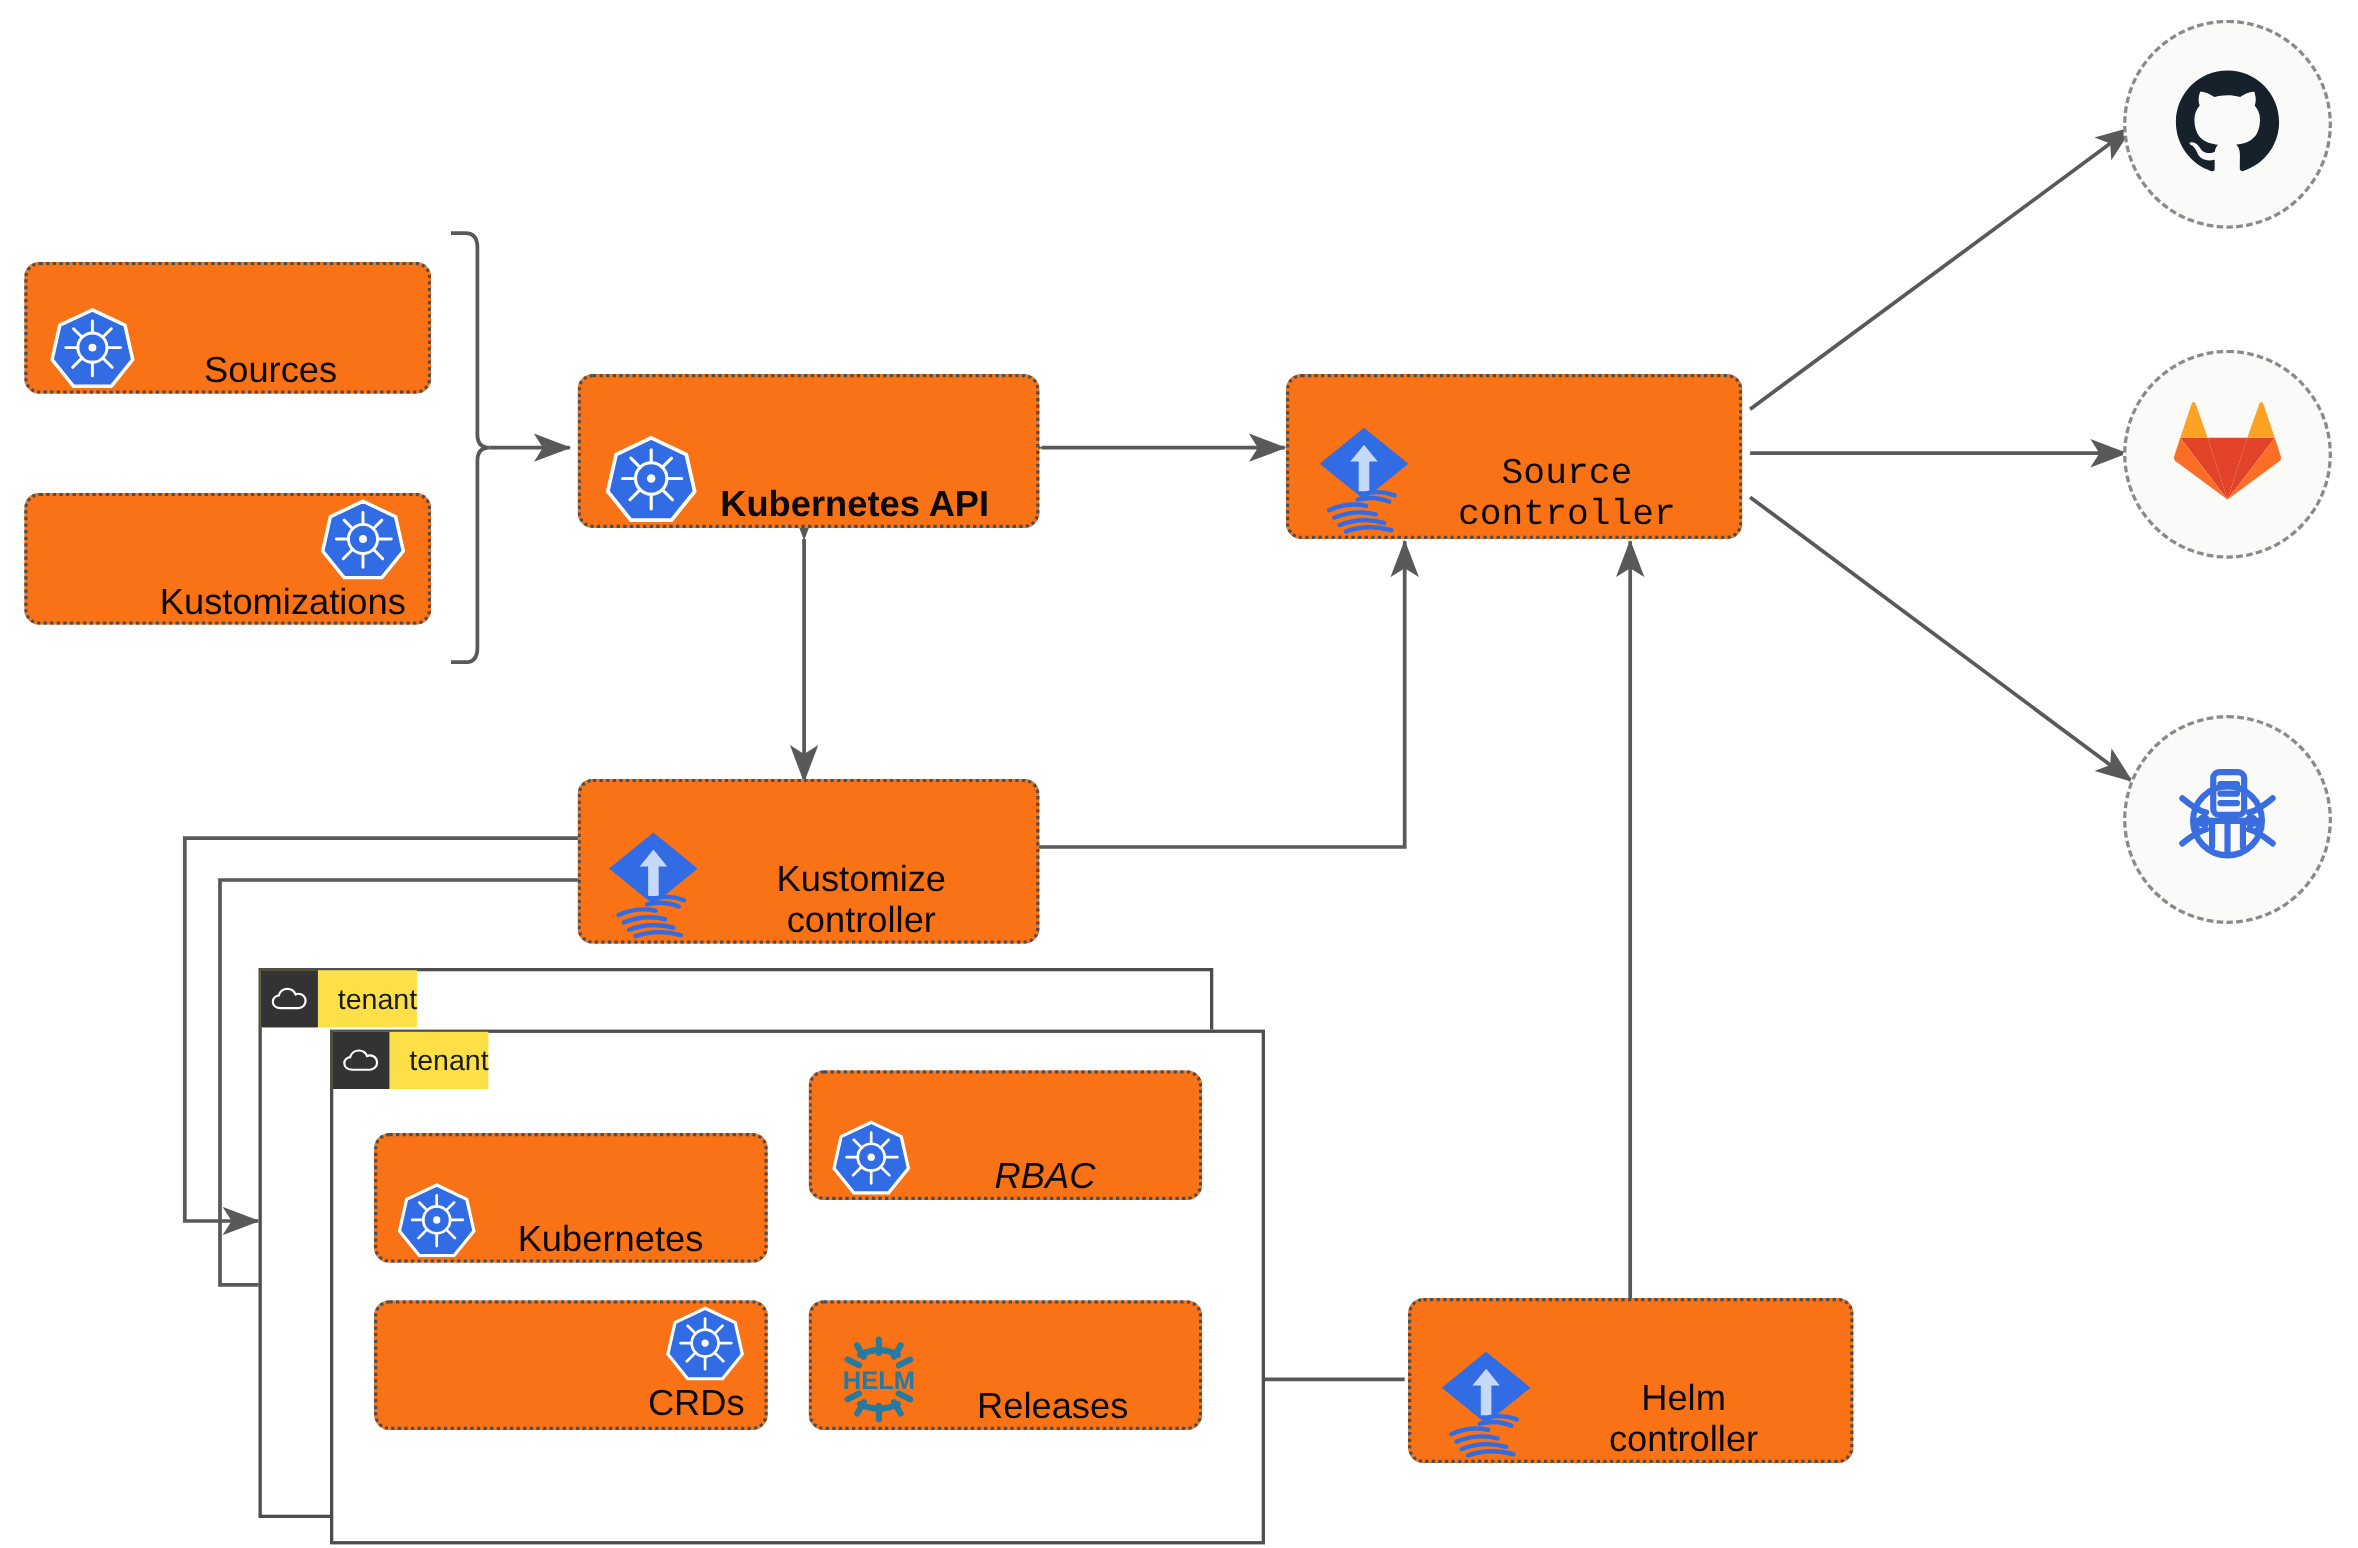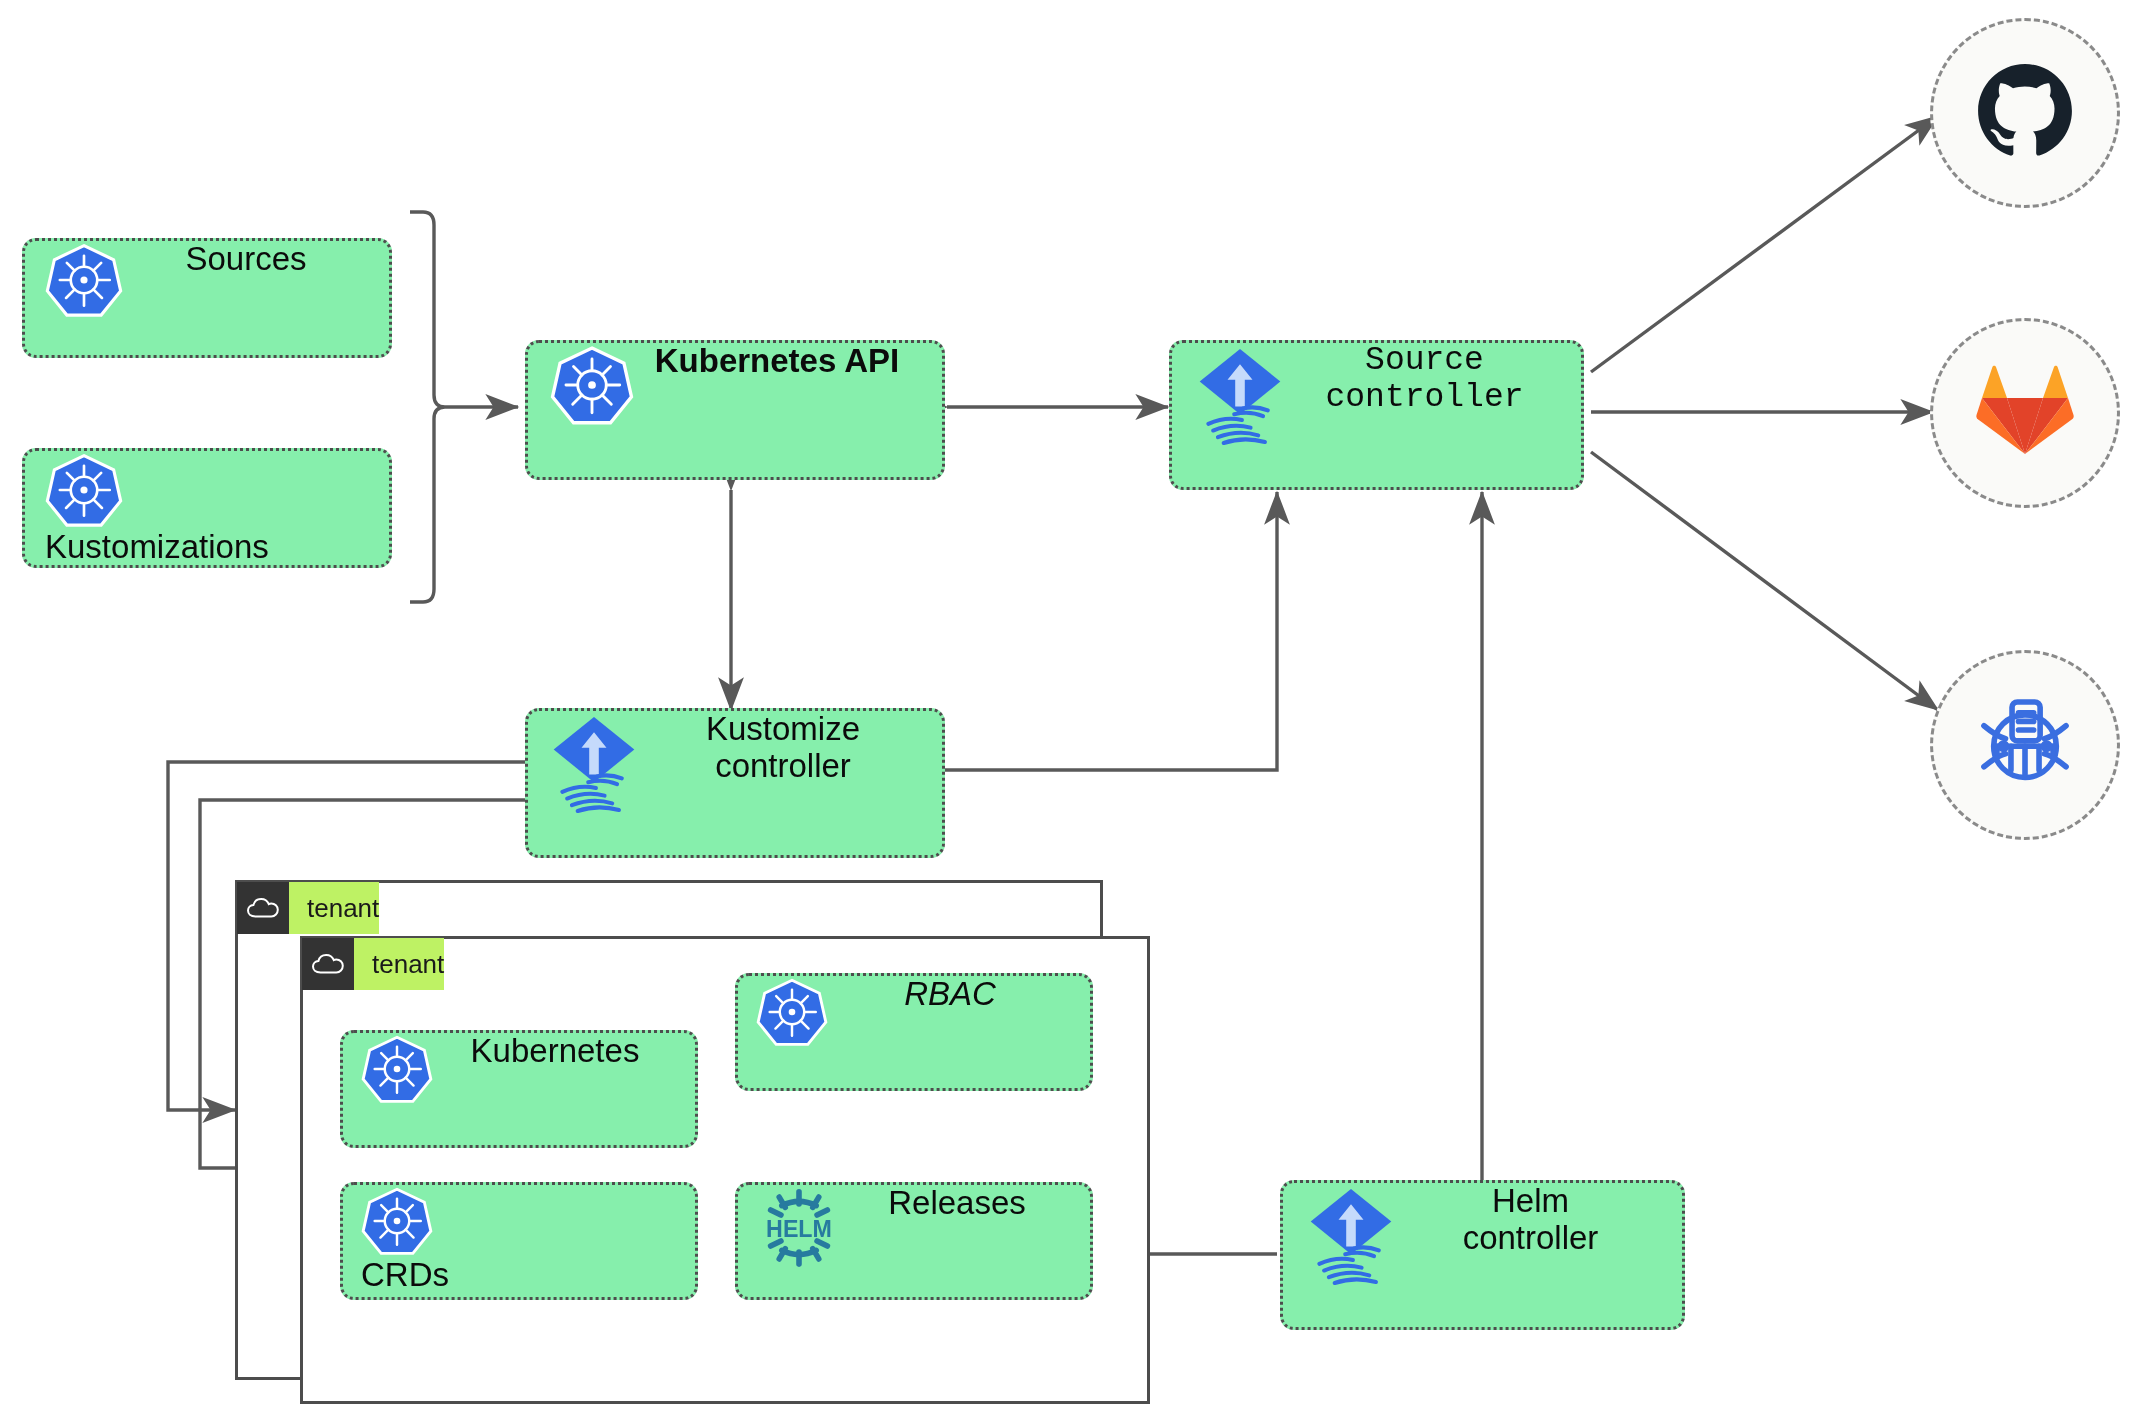--- a/index.html
+++ b/index.html
@@ -17,25 +17,25 @@
   }
   svg.wires {
     position: absolute;
     left: 0; top: 0;
     width: 2144px; height: 1407px;
     pointer-events: none;
   }
   
   .node {
     position: absolute;
-    background: #86efac;
+    background: #f97316;
     border: 3px dotted #4d4d4d;
     border-radius: 14px;
     display: flex;
-    align-items: flex-start;
+    align-items: flex-end;
     z-index: 5;
   }
   .node .nlabel {
     font-size: 33px;
     color: #0b0b0b;
     line-height: 1.12;
     text-align: center;
     white-space: pre-line;
     flex: 1 1 auto;
   }
@@ -62,21 +62,21 @@
     background: #ffffff;
     border: 3px solid #4d4d4d;
     z-index: 3;
   }
   .tenant-tab {
     position: absolute;
     top: -1px; left: -1px;
     height: 52px;
     display: flex;
     align-items: center;
-    background: #bef264;
+    background: #fde047;
     z-index: 4;
     justify-content: center;
   }
   .tenant-tab .tab-ico {
     width: 52px; height: 52px;
     background: #333333;
     display: flex; align-items: center; justify-content: center;
     flex: 0 0 auto;
   }
   .tenant-tab .tab-txt {

